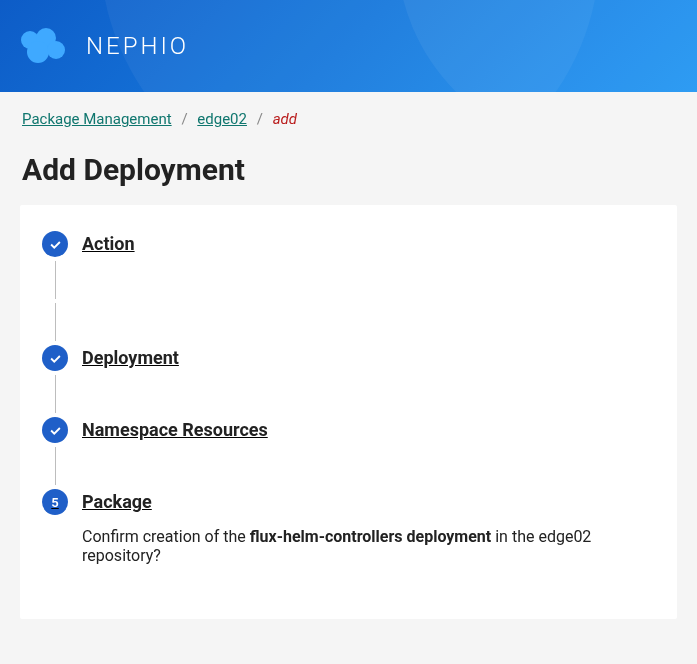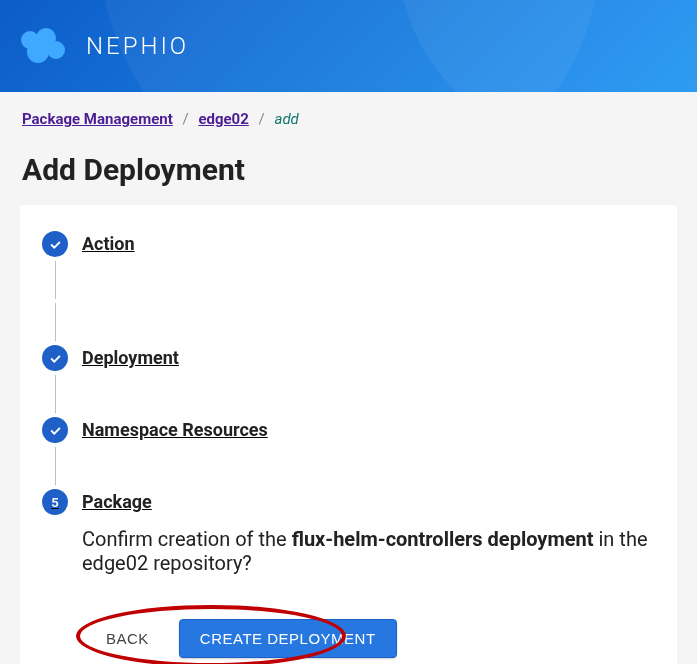--- a/index.html
+++ b/index.html
@@ -50,26 +50,25 @@
     font-size: 24px;
     font-weight: 300;
     letter-spacing: 3px;
   }
   .breadcrumb {
     padding: 18px 22px 8px;
     font-size: 15px;
     color: #555;
   }
   .breadcrumb a {
-    color: #4c1d95;
+    color: #0f766e;
     text-decoration: underline;
-    font-weight: bold;
   }
   .breadcrumb .sep { margin: 0 6px; color: #888; }
-  .breadcrumb .current { font-style: italic; color: #0f766e; }
+  .breadcrumb .current { font-style: italic; color: #b91c1c; }
   .page-title {
     font-size: 30px;
     font-weight: 700;
     padding: 0 22px 18px;
     color: #222;
     margin-top: 16px;
   }
   .card {
     background: #fff;
     margin: 0 20px;
@@ -110,23 +109,23 @@
     font-size: 18px;
     font-weight: 700;
     color: #222;
     line-height: 26px;
   }
   .step-content {
     margin-left: 40px;
     margin-top: 12px;
   }
   .confirm-text {
-    font-size: 20px;
+    font-size: 16px;
     color: #222;
-    margin-bottom: 44px;
+    margin-bottom: 24px;
   }
   .confirm-text b { font-weight: 700; }
   .actions {
     display: flex;
     align-items: center;
     gap: 20px;
     margin-left: 14px;
     position: relative;
   }
   .btn-back {
@@ -218,21 +217,16 @@
 
     <div class="step">
       <div class="step-icon">5</div>
       <div class="step-title">Package</div>
     </div>
 
     <div class="step-content">
       <p class="confirm-text">
         <span>Confirm creation of the </span><b>flux-helm-controllers deployment</b><span> in the edge02 repository?</span>
       </p>
-      <div class="actions">
-        <button class="btn-back">BACK</button>
-        <button class="btn-primary">CREATE DEPLOYMENT</button>
-        <div class="highlight-ellipse" style="left:-20px; top:-14px; width:270px; height:62px;"></div>
-      </div>
     </div>
 
   </div>
 </div>
 
 </body></html>

